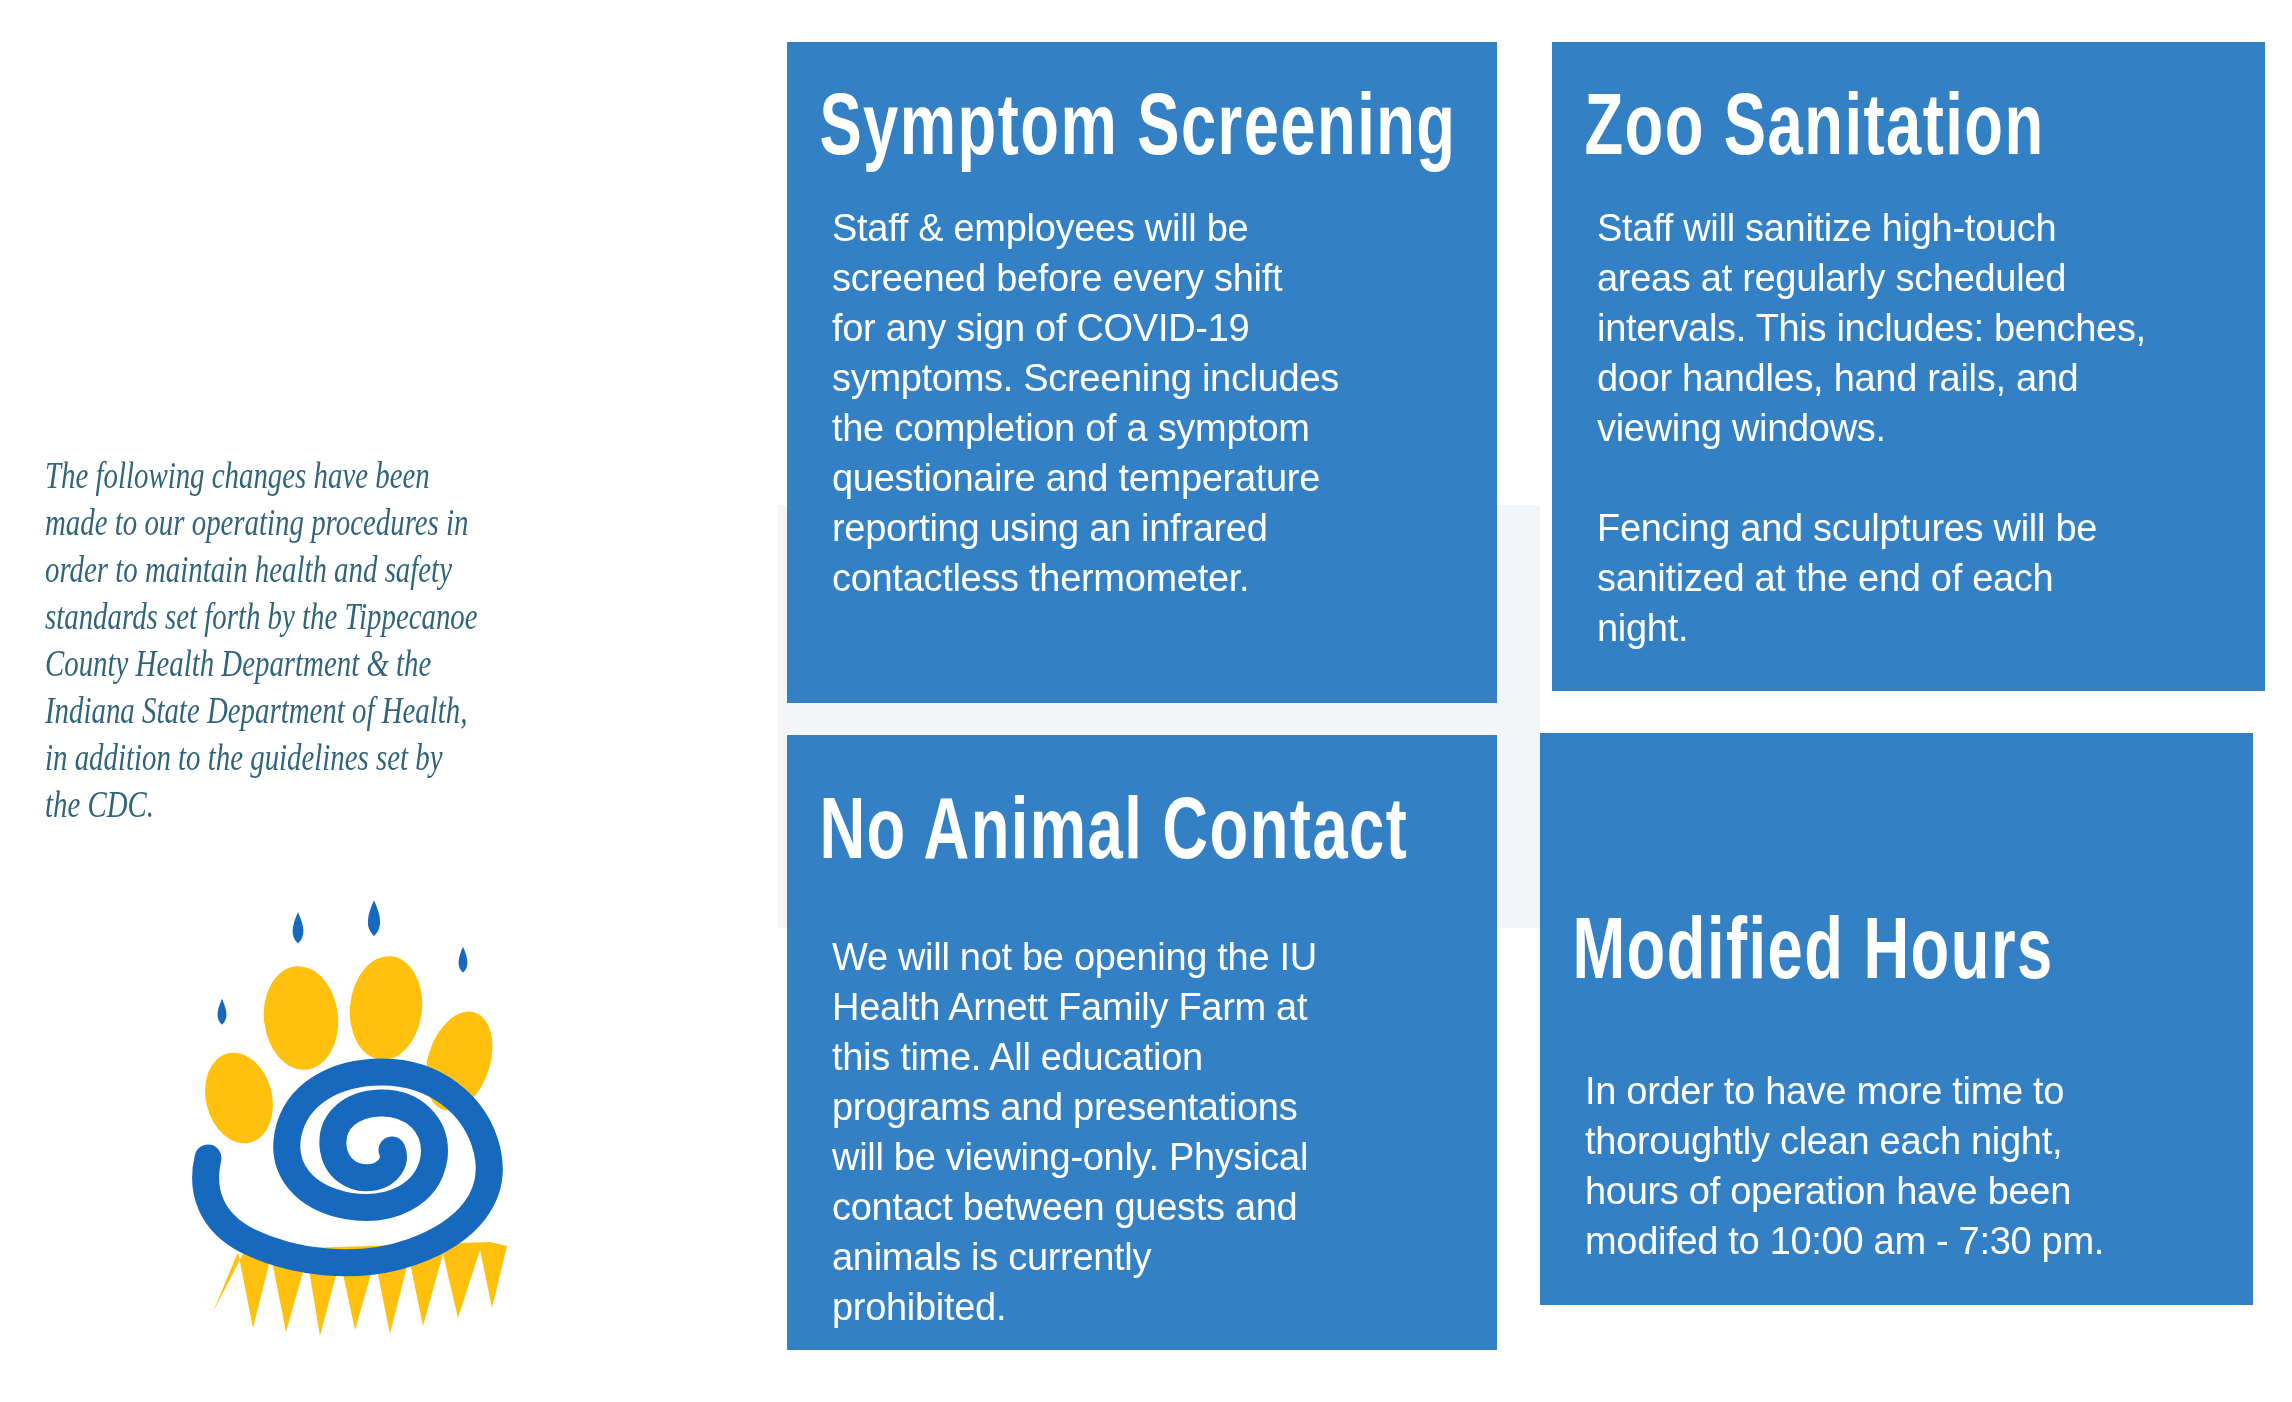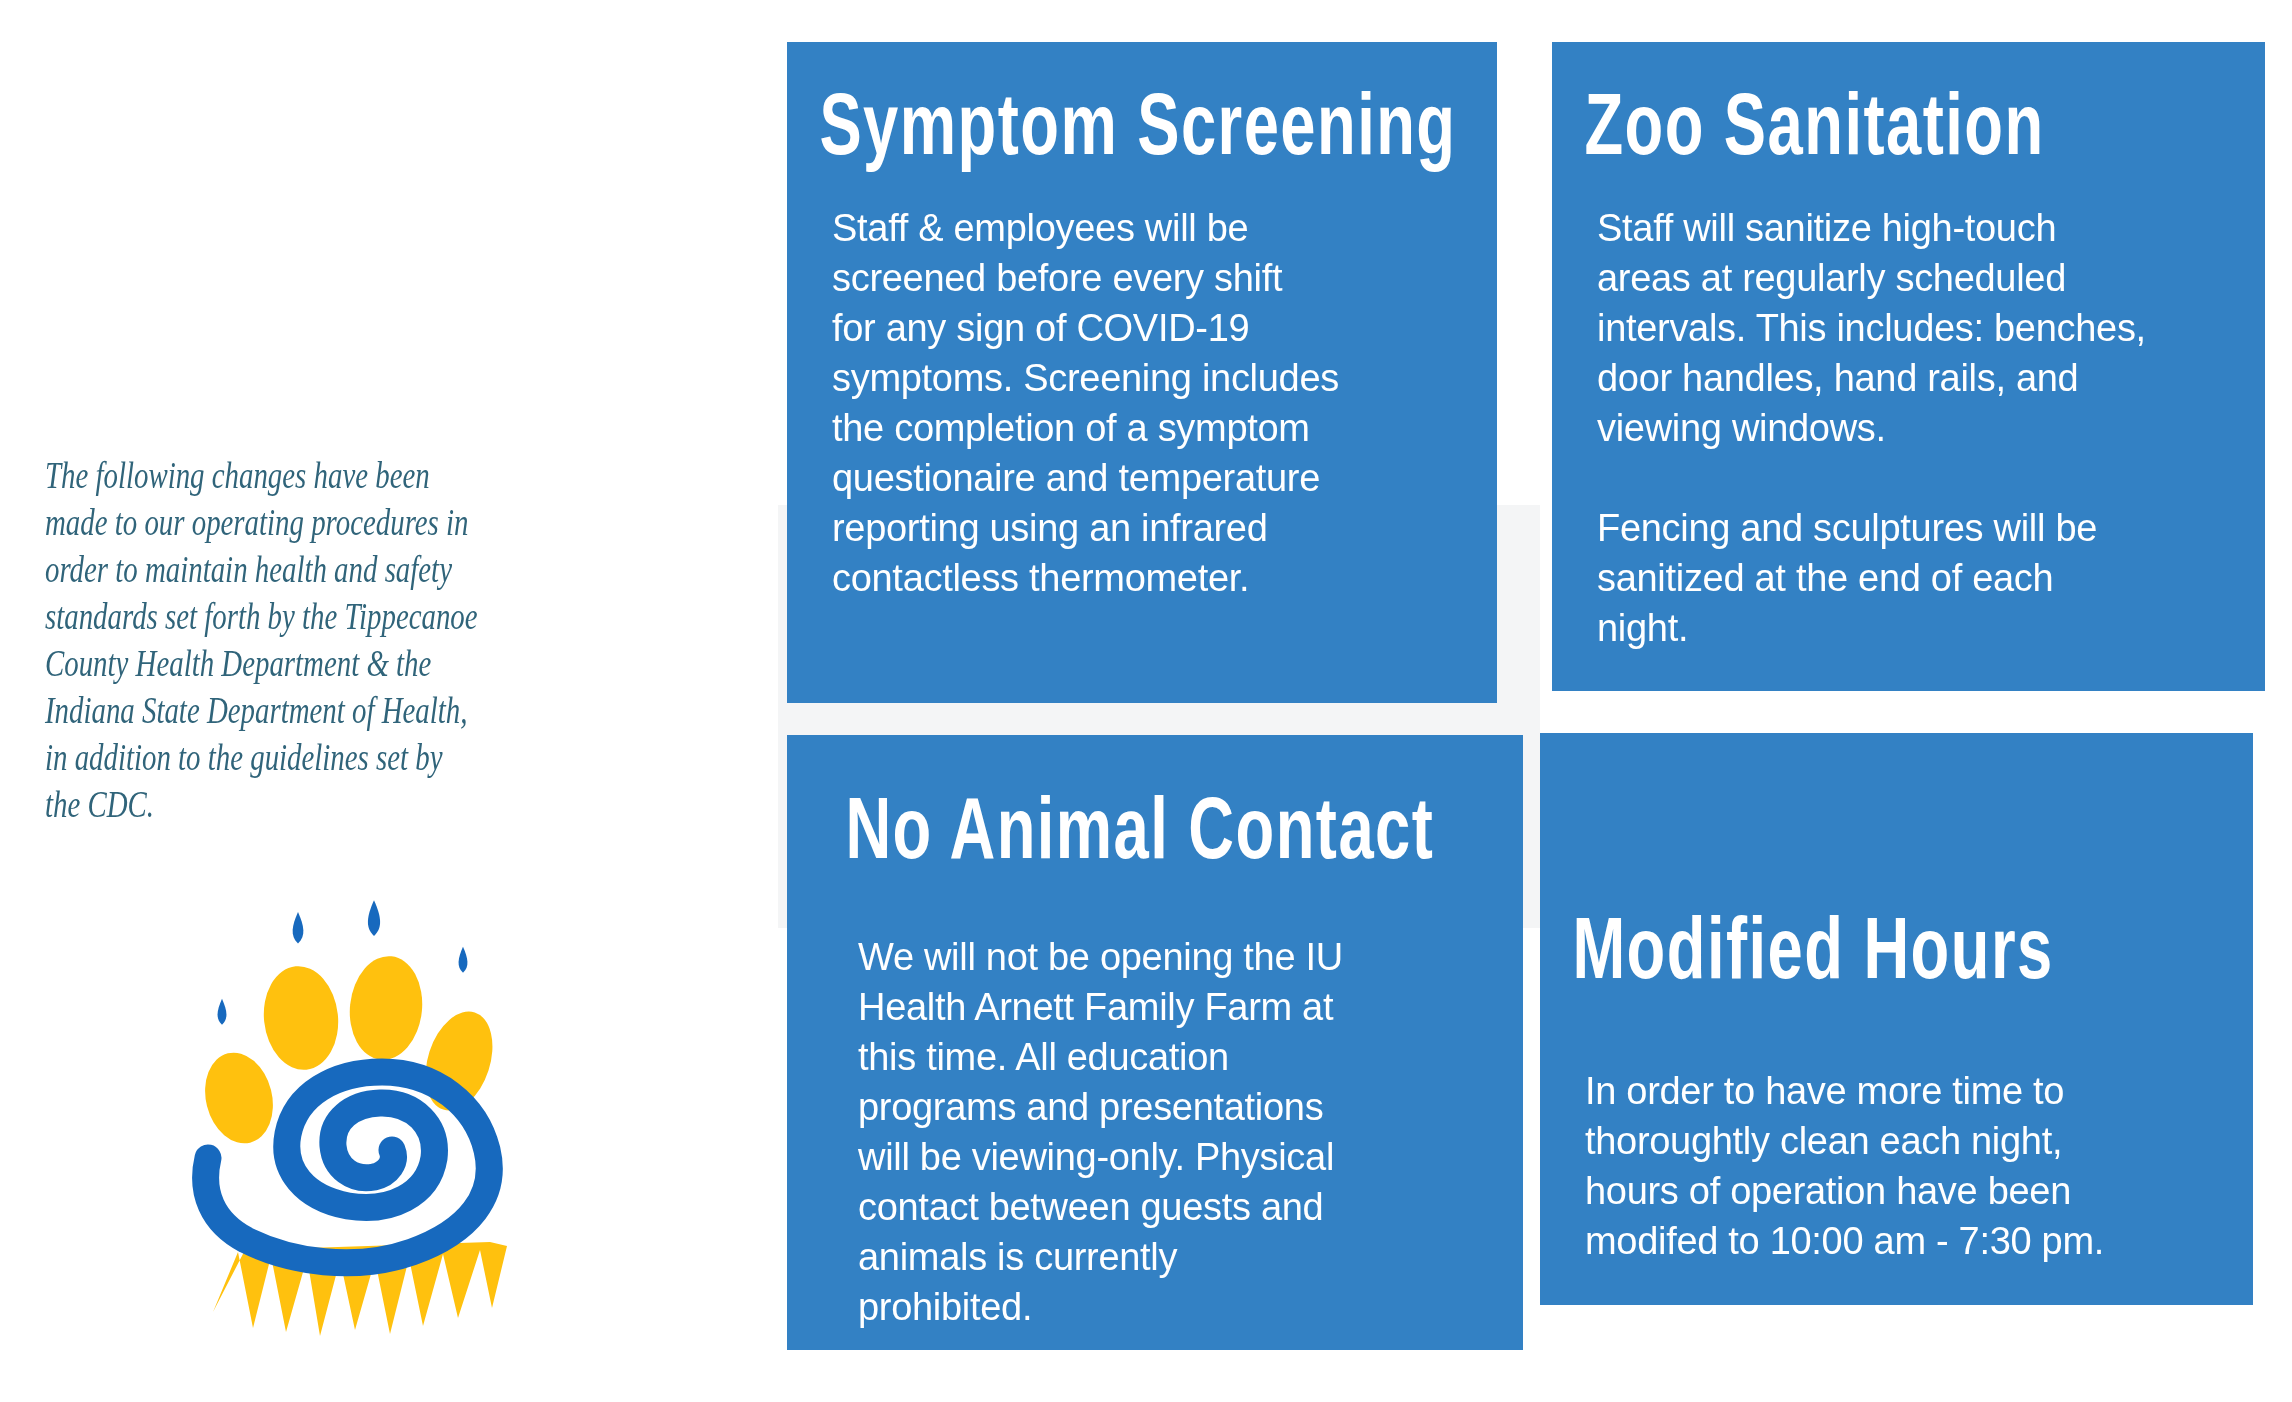--- a/index.html
+++ b/index.html
@@ -39,21 +39,21 @@
     line-height: 47px;
     color: #30647a;
     white-space: pre-line;
     transform: scaleX(0.78);
     transform-origin: left top;
   }
   
   .card { position: absolute; background: #3381c4; }
   .card-1 { left: 787px;  top: 42px;  width: 710px; height: 661px; }
   .card-2 { left: 1540px; top: 42px;  width: 713px; height: 649px; margin-left: 12px; }
-  .card-3 { left: 787px;  top: 735px; width: 710px; height: 615px; padding-left: 26px; }
+  .card-3 { left: 787px;  top: 735px; width: 710px; height: 615px; }
   .card-4 { left: 1540px; top: 733px; width: 713px; height: 572px; }
   .card-heading {
     margin: 0;
     padding-left: 45px;
     color: #ffffff;
     font-weight: bold;
     font-size: 88px;
     line-height: 88px;
     letter-spacing: 2px;
     white-space: nowrap;

